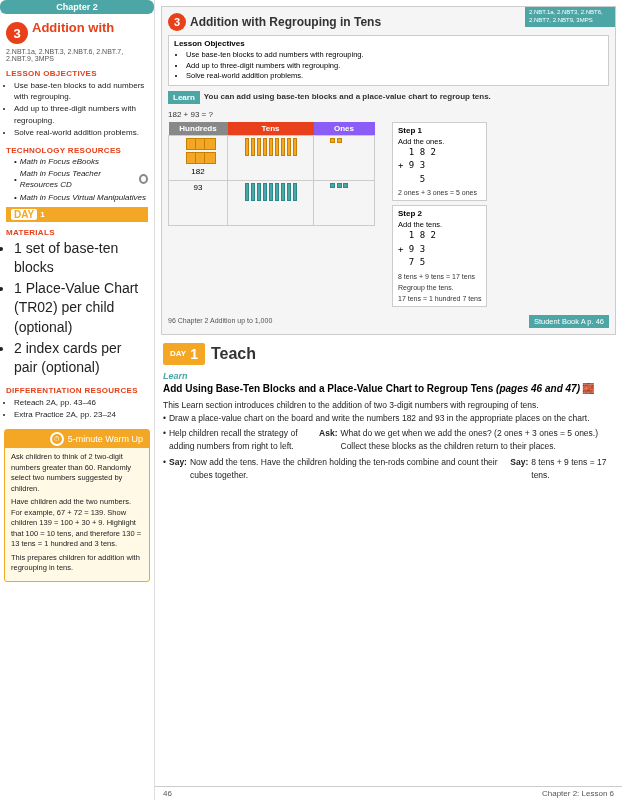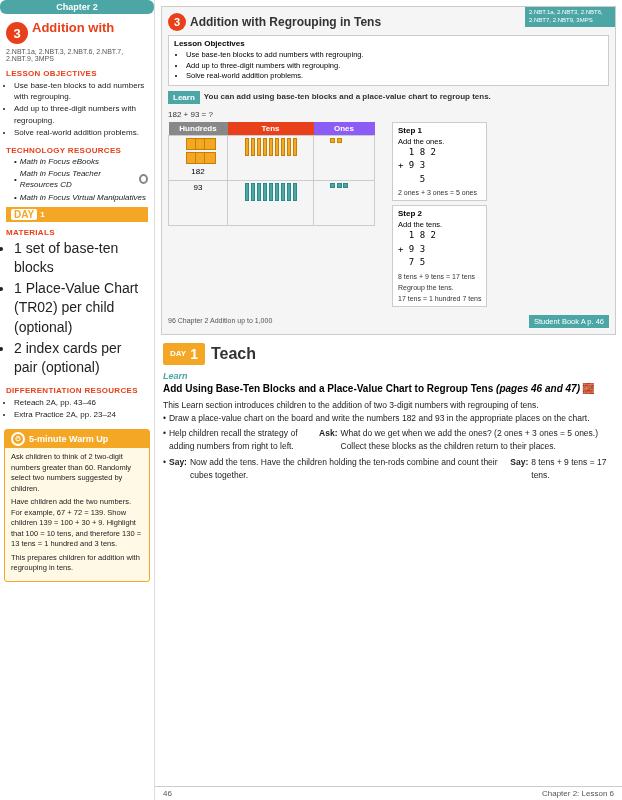--- a/index.html
+++ b/index.html
@@ -152,25 +152,26 @@
       background: #fff9e6;
       border: 1.5px solid #f4a724;
       margin: 4px 4px;
       border-radius: 3px;
     }
 
     .warm-up-header {
       background: #f4a724;
       color: white;
       font-size: 9px;
-      font-weight: bold;
+      font-weight: normal;
       padding: 2px 6px;
       display: flex;
       align-items: center;
       gap: 4px;
+      justify-content: flex-end;
     }
 
     .clock-icon {
       width: 14px;
       height: 14px;
       border-radius: 50%;
       border: 2px solid white;
       display: inline-flex;
       align-items: center;
       justify-content: center;

